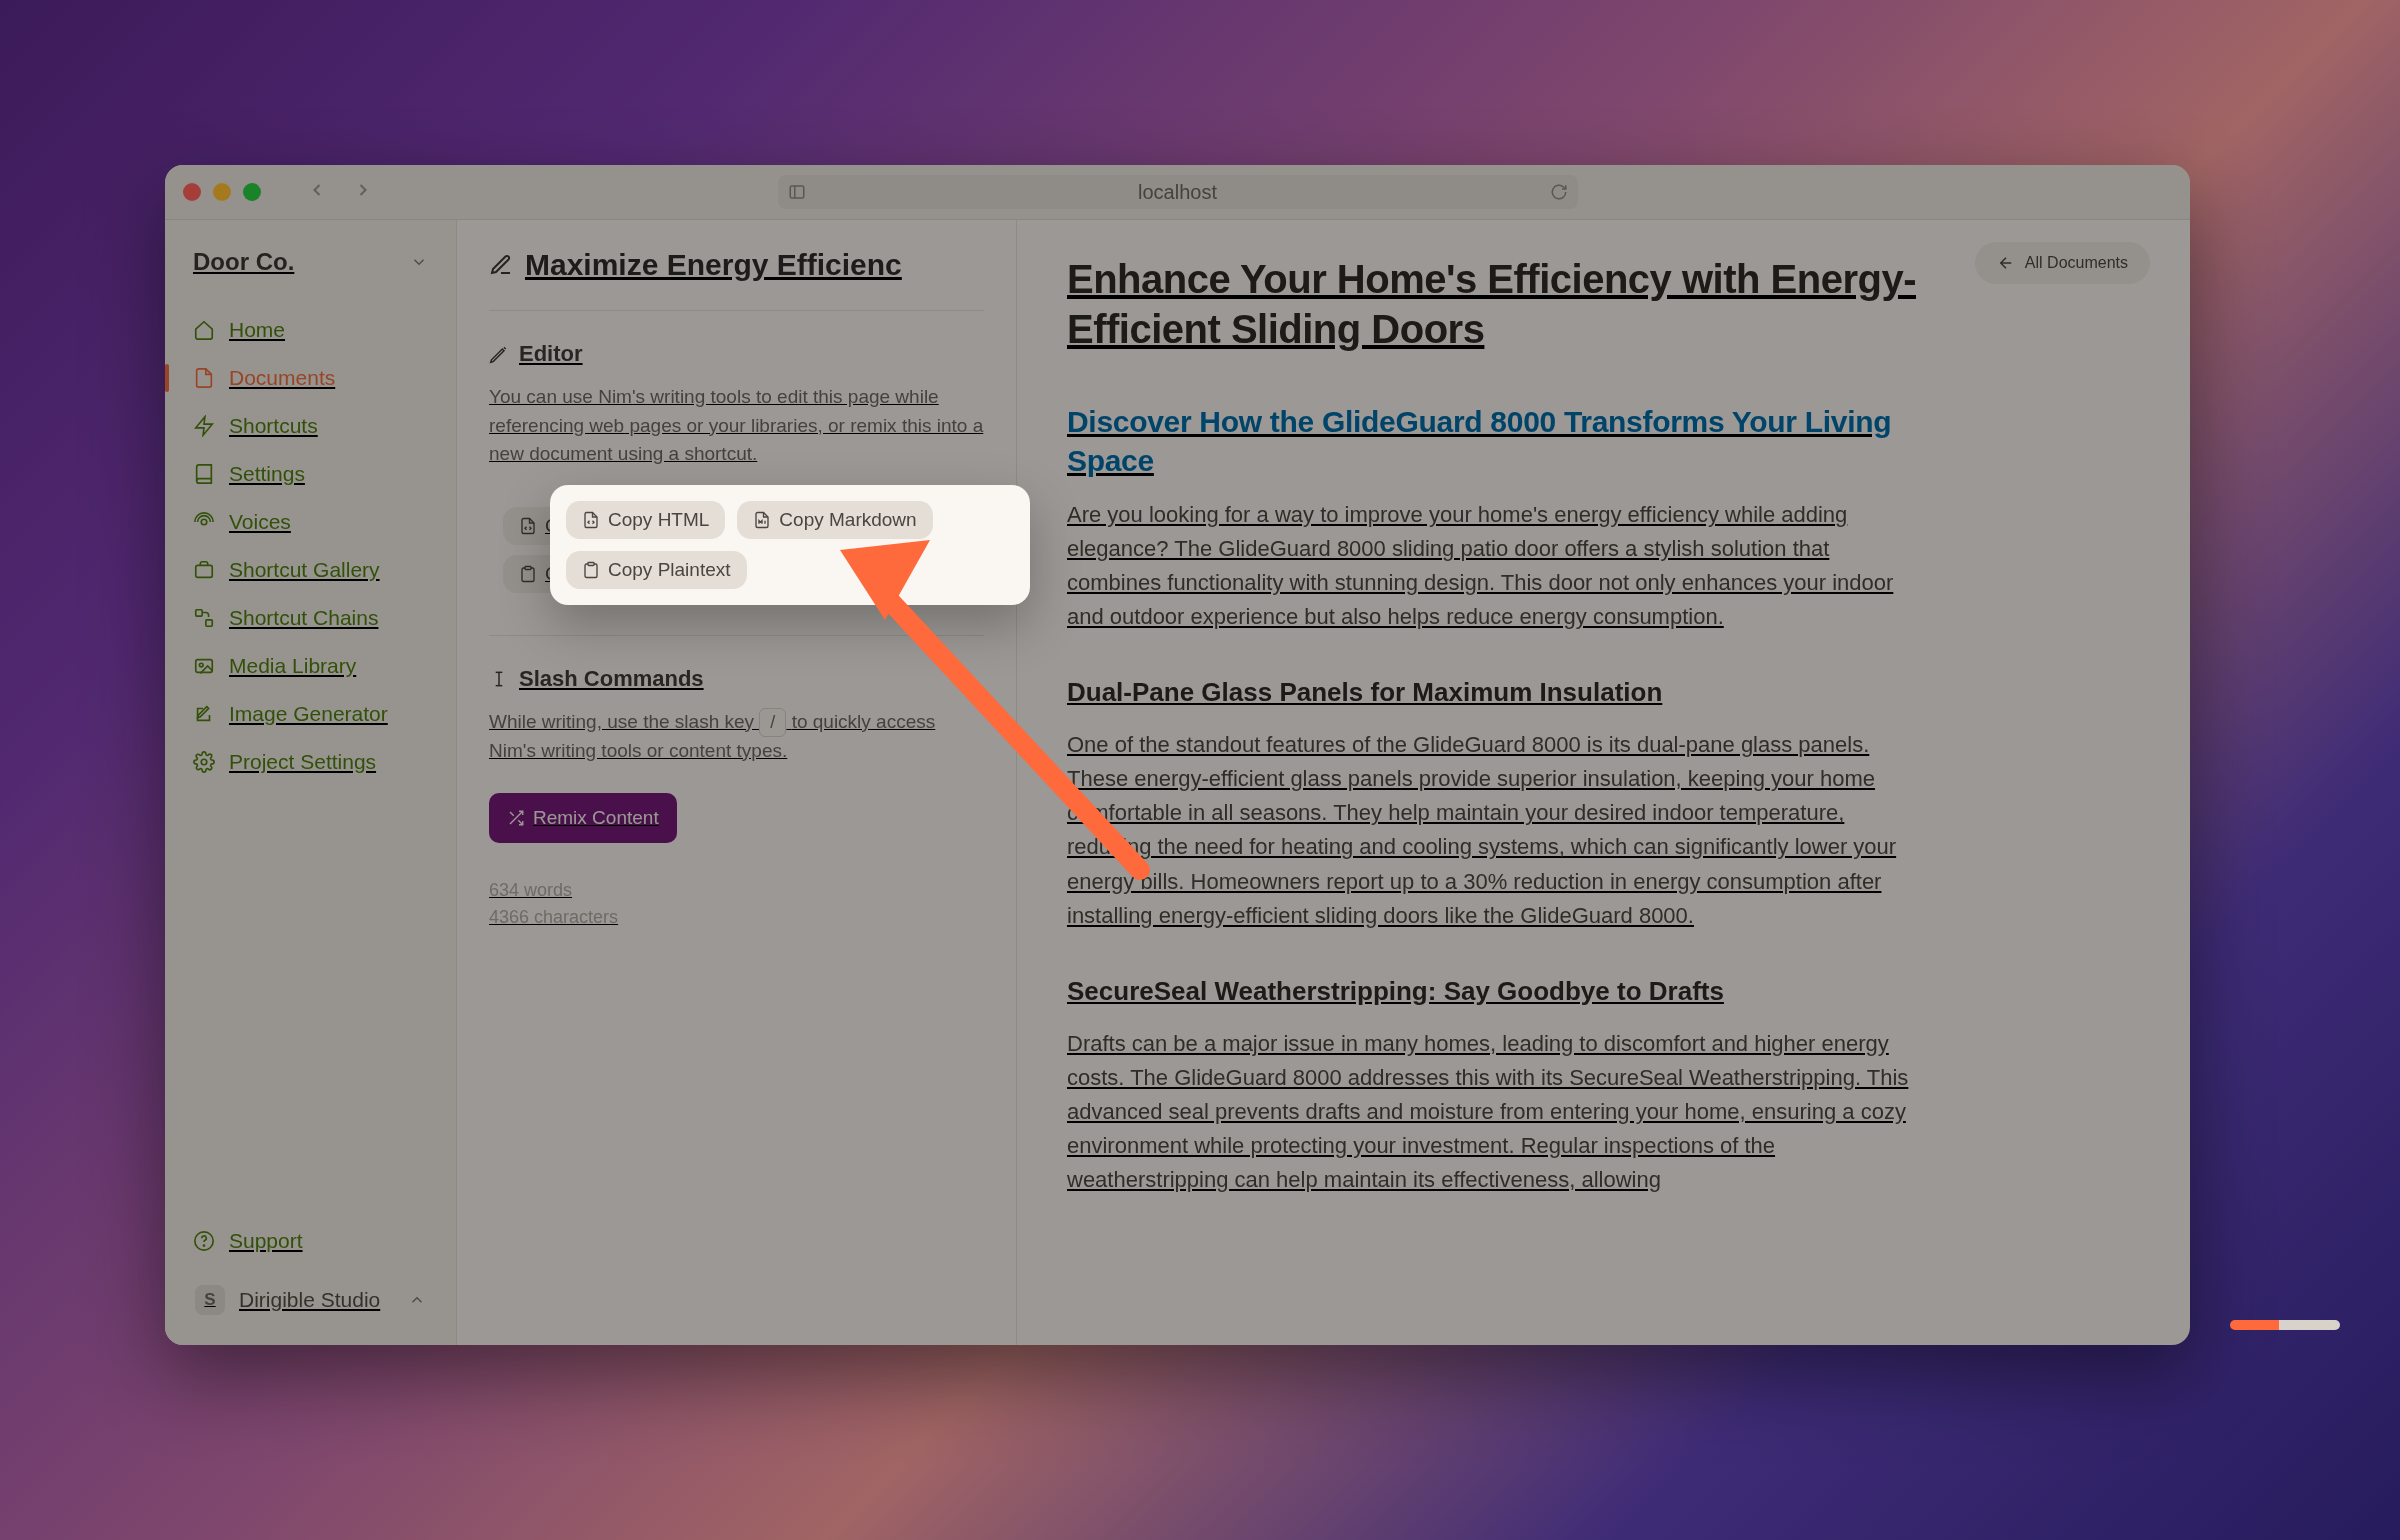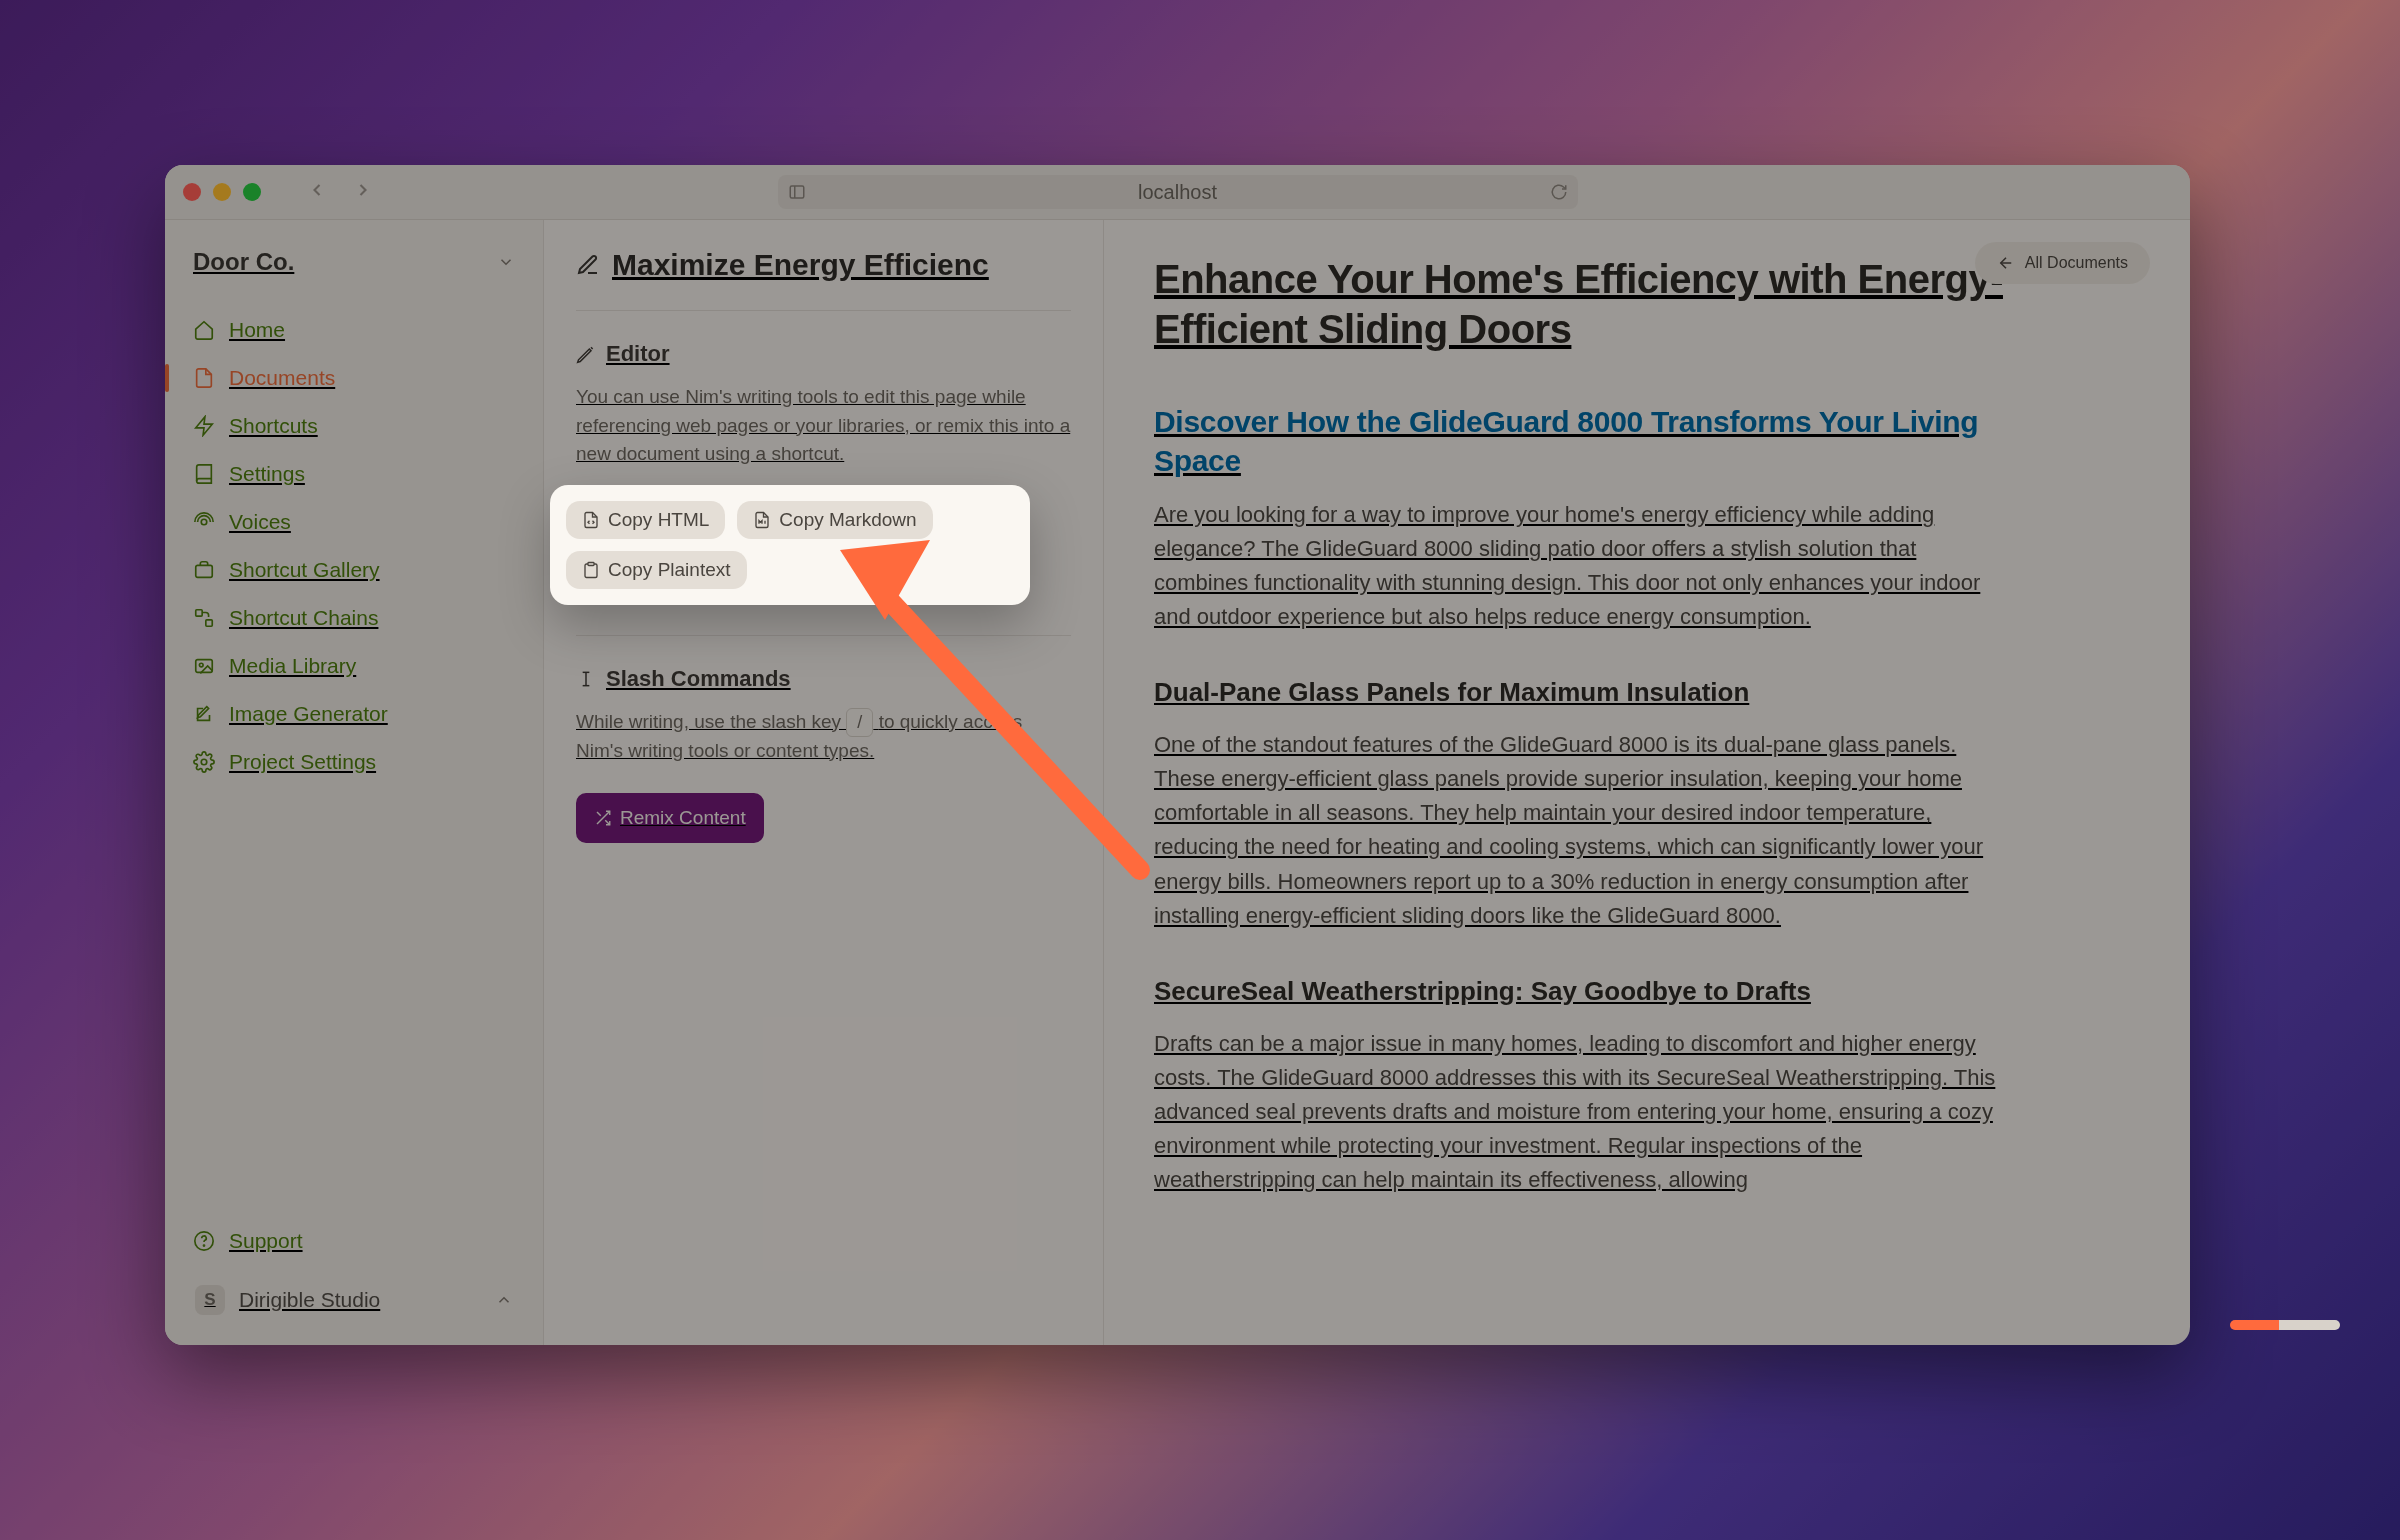--- a/index.html
+++ b/index.html
@@ -52,21 +52,21 @@
     position: absolute; left: 50%; transform: translateX(-50%);
     width: 800px; height: 34px;
     background: #dcd6cf; border-radius: 8px;
     display: flex; align-items: center; justify-content: center;
     font-size: 20px; color: #6b655d;
   }
   .addr .sidebar-ico { position: absolute; left: 10px; top: 8px; color: #8c857d; }
   .addr .reload-ico { position: absolute; right: 10px; top: 8px; color: #8c857d; }
   .body { flex: 1; display: flex; overflow: hidden; }
   .sidebar {
-    width: 379px; background: #e8e3dd;
+    width: 292px; background: #e8e3dd;
     border-right: 1px solid #d9d3cc;
     display: flex; flex-direction: column;
     padding: 22px 0 18px 0;
   }
   .ws {
     display: flex; align-items: center; justify-content: space-between;
     padding: 6px 28px 24px 28px;
     color: #3a3632; font-weight: 600; font-size: 24px;
   }
   .ws svg { width: 18px; height: 18px; color: #7c756c; }
@@ -392,20 +392,24 @@
             <svg viewBox="0 0 24 24" fill="none" stroke="currentColor" stroke-width="1.8">
                 <polyline points="16 3 21 3 21 8"></polyline>
                 <line x1="4" y1="20" x2="21" y2="3"></line>
                 <polyline points="21 16 21 21 16 21"></polyline>
                 <line x1="15" y1="15" x2="21" y2="21"></line>
                 <line x1="4" y1="4" x2="9" y2="9"></line>
               </svg>
             <span>Remix Content</span>
           </div>
 
+          <div class="stats">
+            <div><span>634</span> <span>words</span></div>
+            <div><span>4366</span> <span>characters</span></div>
+          </div>
         </div>
 
         <div class="content-col">
           <div class="all-docs">
             <svg viewBox="0 0 24 24" fill="none" stroke="currentColor" stroke-width="2">
                 <line x1="19" y1="12" x2="5" y2="12"></line>
                 <polyline points="12 19 5 12 12 5"></polyline>
               </svg>
             <span>All Documents</span>
           </div>

